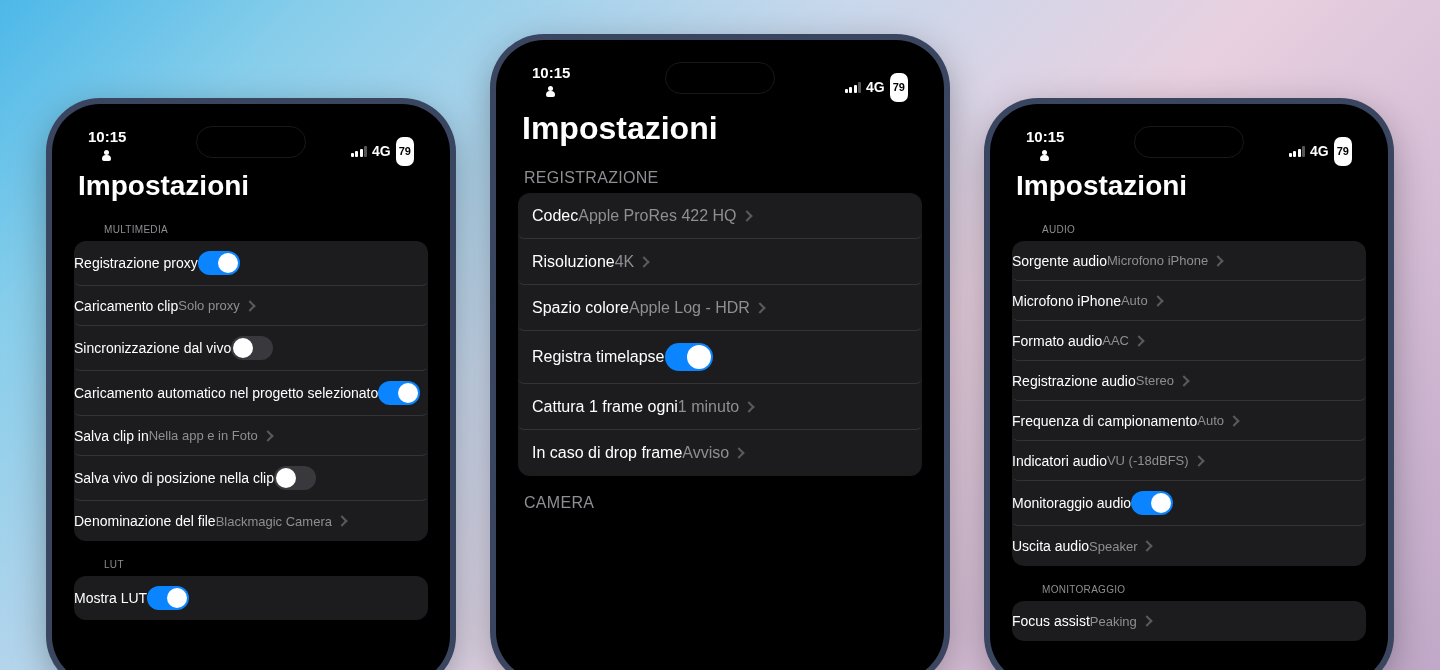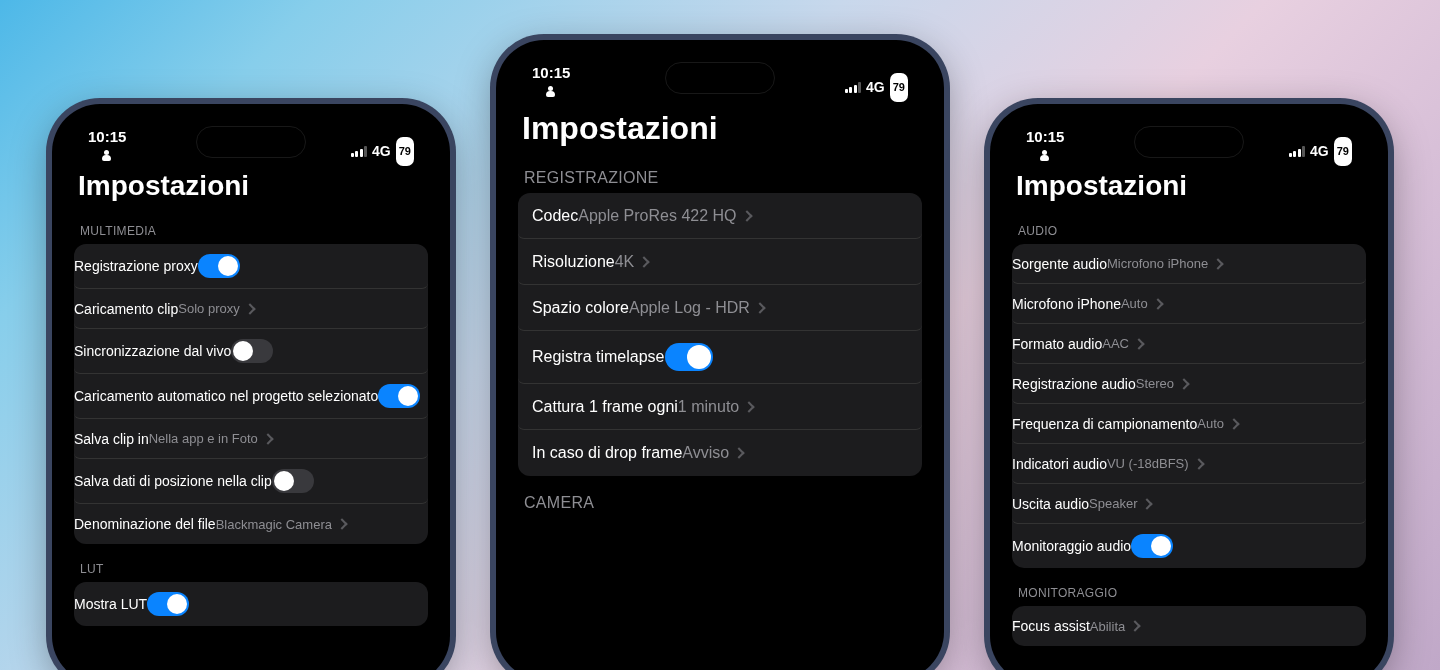--- a/index.html
+++ b/index.html
@@ -103,21 +103,21 @@
 .content { padding: 0 14px; }
 
 .section-header {
   text-transform: uppercase;
   font-size: 16px;
   color: #8e8e93;
   padding: 18px 6px 6px 6px;
   letter-spacing: 0.3px;
 }
 
-.phone-left .section-header, .phone-right .section-header { font-size: 12px; }
+.phone-left .section-header, .phone-right .section-header { font-size: 10px; margin-left: 24px; }
 
 .section {
   background: #1c1c1e;
   border-radius: 12px;
   overflow: hidden;
 }
 
 .row {
   display: flex;
   align-items: center;
@@ -213,21 +213,21 @@
             <div class="toggle on"></div>
           </div>
           <div class="row">
             <span class="row-label">Salva clip in</span>
             <span class="row-value">
               <span>Nella app e in Foto</span>
               <span class="chevron"></span>
             </span>
           </div>
           <div class="row">
-            <span class="row-label">Salva dati di posizione nella clip</span>
+            <span class="row-label">Salva vivo di posizione nella clip</span>
             <div class="toggle off"></div>
           </div>
           <div class="row">
             <span class="row-label">Denominazione del file</span>
             <span class="row-value">
               <span>Blackmagic Camera</span>
               <span class="chevron"></span>
             </span>
           </div>
         </div>
@@ -369,36 +369,36 @@
             </span>
           </div>
           <div class="row">
             <span class="row-label">Indicatori audio</span>
             <span class="row-value">
               <span>VU (-18dBFS)</span>
               <span class="chevron"></span>
             </span>
           </div>
           <div class="row">
-            <span class="row-label">Uscita audio</span>
-            <span class="row-value">
-              <span>Speaker</span>
-              <span class="chevron"></span>
-            </span>
-          </div>
-          <div class="row">
             <span class="row-label">Monitoraggio audio</span>
             <div class="toggle on"></div>
+          </div>
+          <div class="row">
+            <span class="row-label">Uscita audio</span>
+            <span class="row-value">
+              <span>Speaker</span>
+              <span class="chevron"></span>
+            </span>
           </div>
         </div>
         <div class="section-header">MONITORAGGIO</div>
         <div class="section">
           <div class="row">
             <span class="row-label">Focus assist</span>
             <span class="row-value">
-              <span>Abilita</span>
+              <span>Peaking</span>
               <span class="chevron"></span>
             </span>
           </div>
         </div>
       </div>
   </div>
 </div>
 
 </body></html>

